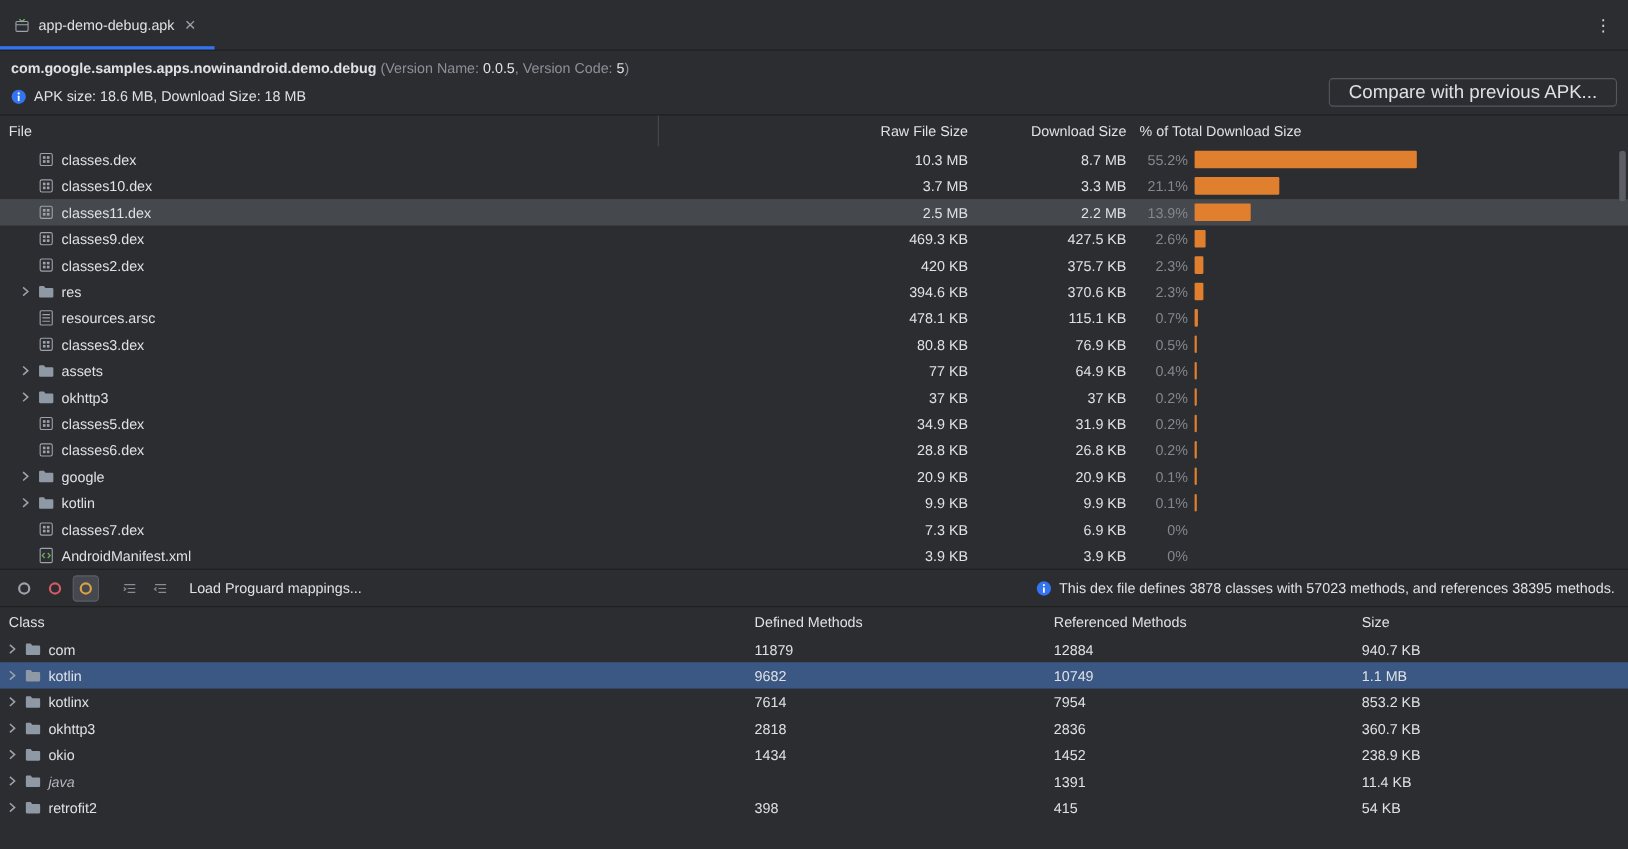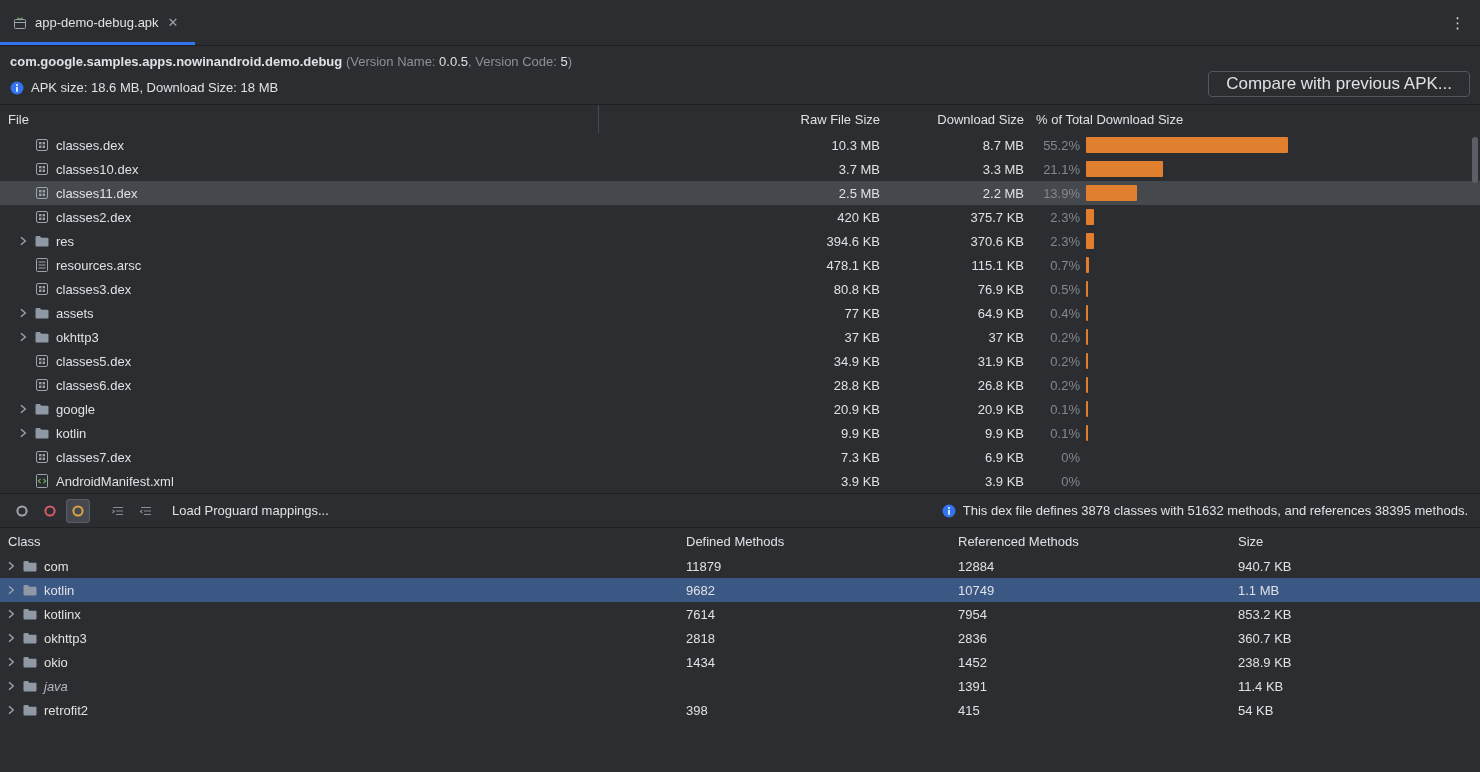--- a/index.html
+++ b/index.html
@@ -166,20 +166,41 @@
               <rect x="8.6" y="8.6" width="2.4" height="2.4" fill="#9da2ab"></rect>
             </svg>
           </div>
           <div>classes11.dex</div>
         </div>
         <div class="c-raw">2.5 MB</div>
         <div class="c-dl">2.2 MB</div>
         <div class="c-pct">13.9%</div>
         <div class="c-bar">
           <div class="pct-bar" style="width: 51px; background: rgb(224, 128, 47);"></div>
+        </div>
+      </div>
+      <div class="ft-row">
+        <div class="c-file">
+          <div class="chev-slot"></div>
+          <div class="row-icon">
+            <svg width="16" height="16" viewBox="0 0 16 16">
+              <rect x="2.5" y="2.5" width="11" height="11" rx="1.5" fill="none" stroke="#9da2ab"></rect>
+              <rect x="5" y="5" width="2.4" height="2.4" fill="#9da2ab"></rect>
+              <rect x="8.6" y="5" width="2.4" height="2.4" fill="#9da2ab"></rect>
+              <rect x="5" y="8.6" width="2.4" height="2.4" fill="#9da2ab"></rect>
+              <rect x="8.6" y="8.6" width="2.4" height="2.4" fill="#9da2ab"></rect>
+            </svg>
+          </div>
+          <div>classes9.dex</div>
+        </div>
+        <div class="c-raw">469.3 KB</div>
+        <div class="c-dl">427.5 KB</div>
+        <div class="c-pct">2.6%</div>
+        <div class="c-bar">
+          <div class="pct-bar" style="width: 10px; background: rgb(224, 128, 47);"></div>
         </div>
       </div>
       <div class="ft-row">
         <div class="c-file">
           <div class="chev-slot"></div>
           <div class="row-icon">
             <svg width="16" height="16" viewBox="0 0 16 16">
               <rect x="2.5" y="2.5" width="11" height="11" rx="1.5" fill="none" stroke="#9da2ab"></rect>
               <rect x="5" y="5" width="2.4" height="2.4" fill="#9da2ab"></rect>
               <rect x="8.6" y="5" width="2.4" height="2.4" fill="#9da2ab"></rect>
@@ -455,21 +476,21 @@
   </span>
   <span class="load-proguard">Load Proguard mappings...</span>
   <span class="dex-summary">
     <span>
       <svg width="14" height="14" viewBox="0 0 14 14">
           <circle cx="7" cy="7" r="6.5" fill="#3574f0"></circle>
           <circle cx="7" cy="3.9" r="1" fill="#fff"></circle>
           <rect x="6.2" y="5.8" width="1.6" height="5.2" rx="0.8" fill="#fff"></rect>
         </svg>
     </span>
-    <span><span>This dex file defines </span><b>3878</b><span> classes with </span><b>51632</b><span> methods, and references </span><b>38395</b><span> methods.</span></span>
+    <span><span>This dex file defines </span><b>3878</b><span> classes with </span><b>57023</b><span> methods, and references </span><b>38395</b><span> methods.</span></span>
   </span>
 </div>
 
 <div class="class-table">
   <div class="ct-header">
     <div class="cc-class">Class</div>
     <div class="cc-def">Defined Methods</div>
     <div class="cc-ref">Referenced Methods</div>
     <div class="cc-size">Size</div>
   </div>

